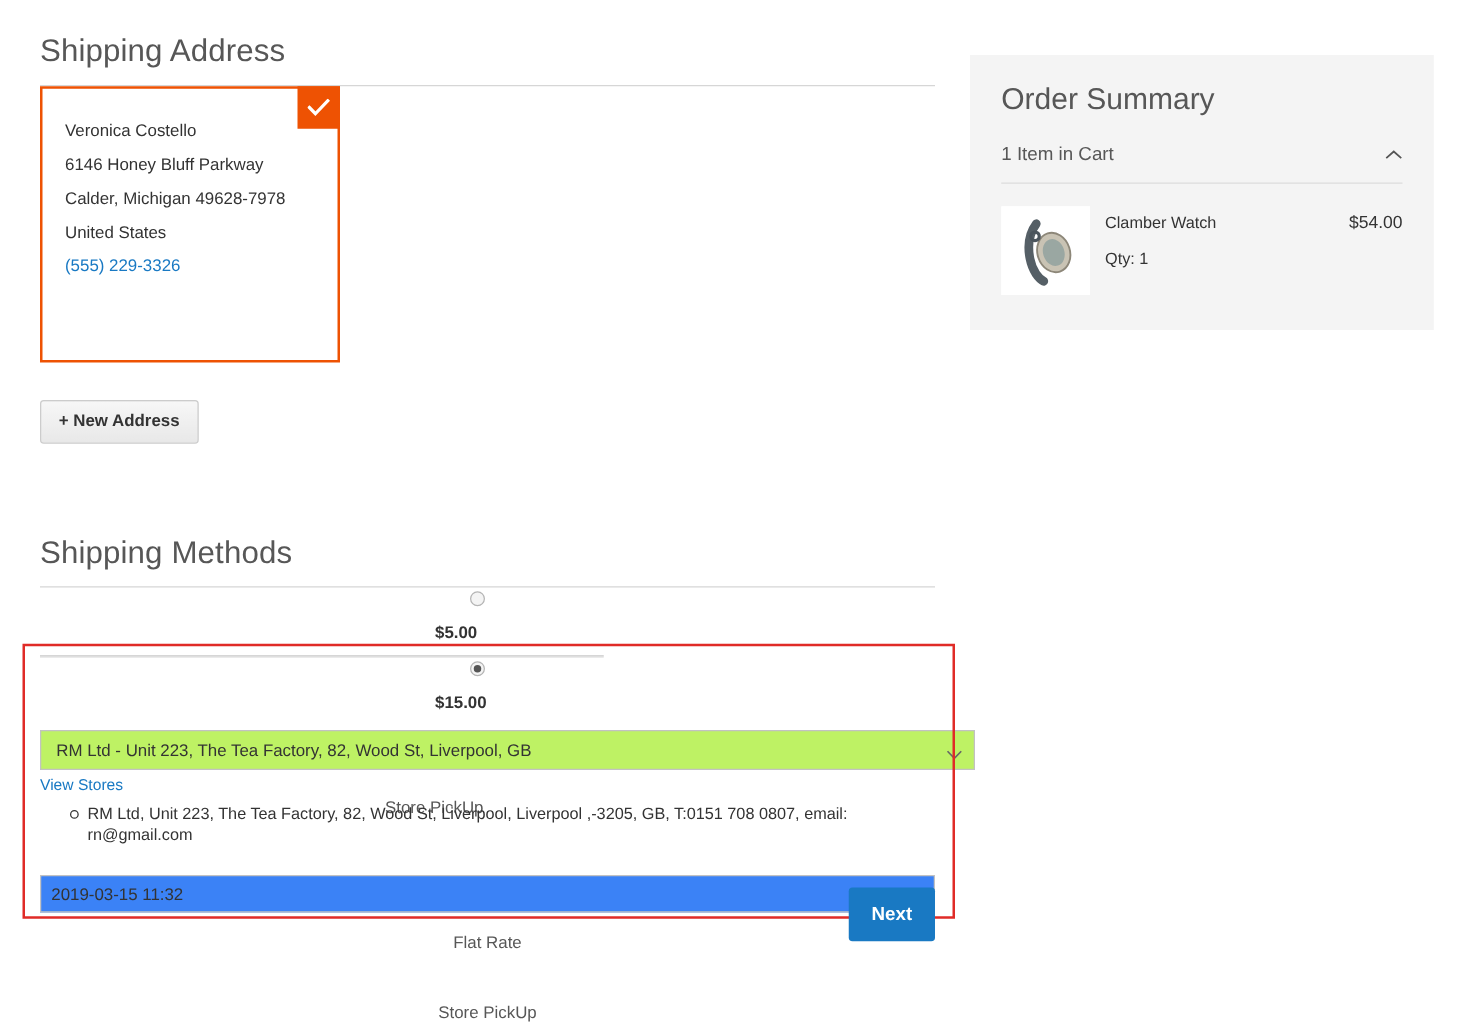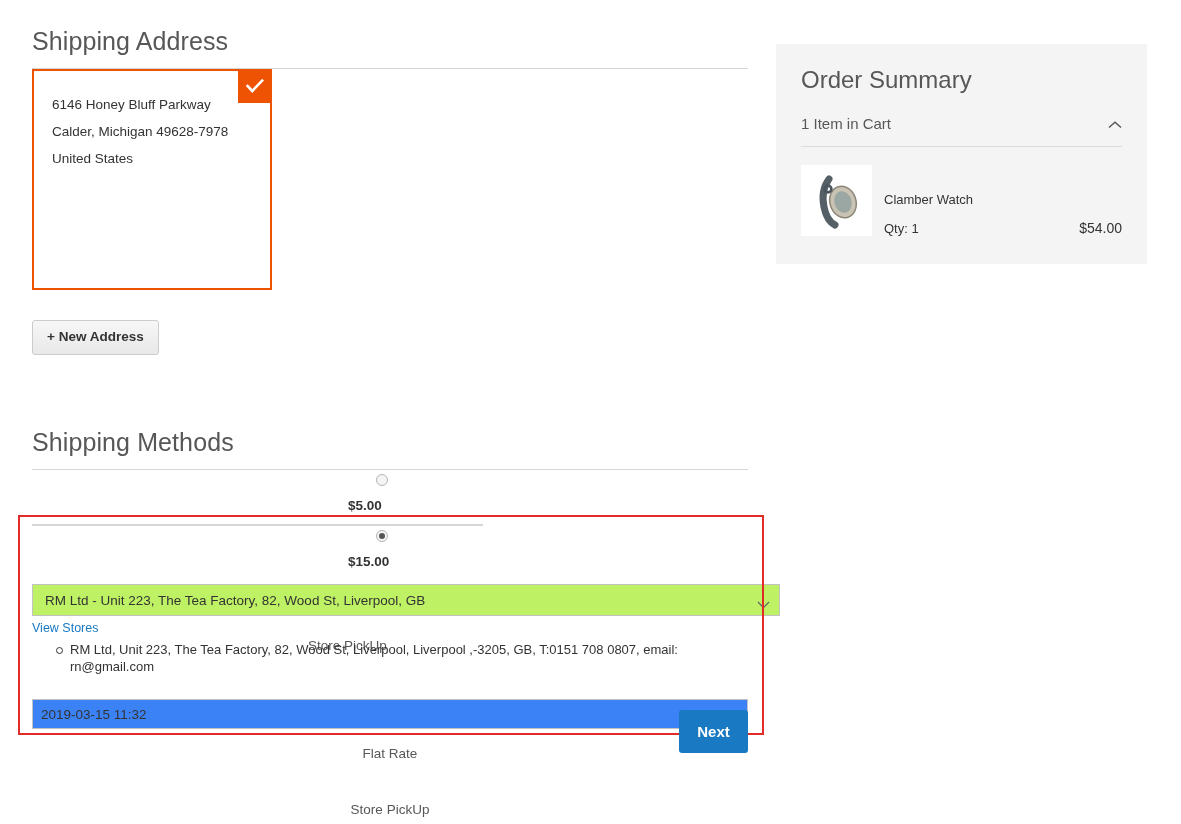--- a/index.html
+++ b/index.html
@@ -250,21 +250,21 @@
     border-bottom: 1px solid #dcdcdc;
     cursor: pointer;
   }
   .cart-toggle-label {
     font-size: 15px;
     font-weight: 300;
     color: #575757;
   }
   .cart-item {
     display: flex;
-    align-items: flex-end;
+    align-items: flex-start;
     margin-top: 18px;
   }
   .item-thumb {
     width: 71px; height: 71px;
     background: #ffffff;
     flex: 0 0 71px;
     position: relative;
     overflow: hidden;
   }
   .item-info { flex: 1; padding-left: 12px; padding-top: 4px; }
@@ -283,23 +283,25 @@
     <h2 class="section-title">Shipping Address</h2>
     <hr class="title-rule">
 
     <div class="address-wrap">
       <div class="address-card">
         <div class="selected-badge">
           <svg width="18" height="14" viewBox="0 0 18 14" aria-hidden="true">
             <path d="M1.5 7 L6.3 12 L16.2 1.6" stroke="#ffffff" stroke-width="2.6" fill="none" stroke-linecap="square"></path>
           </svg>
         </div>
+        <div class="address-line">Veronica Costello</div>
         <div class="address-line">6146 Honey Bluff Parkway</div>
         <div class="address-line">Calder, Michigan 49628-7978</div>
         <div class="address-line">United States</div>
+        <div class="address-line phone">(555) 229-3326</div>
       </div>
     </div>
 
     <button class="new-address-btn">+ New Address</button>
 
     
     <div class="shipping-methods">
       <h2 class="section-title">Shipping Methods</h2>
       <hr class="title-rule">
 

